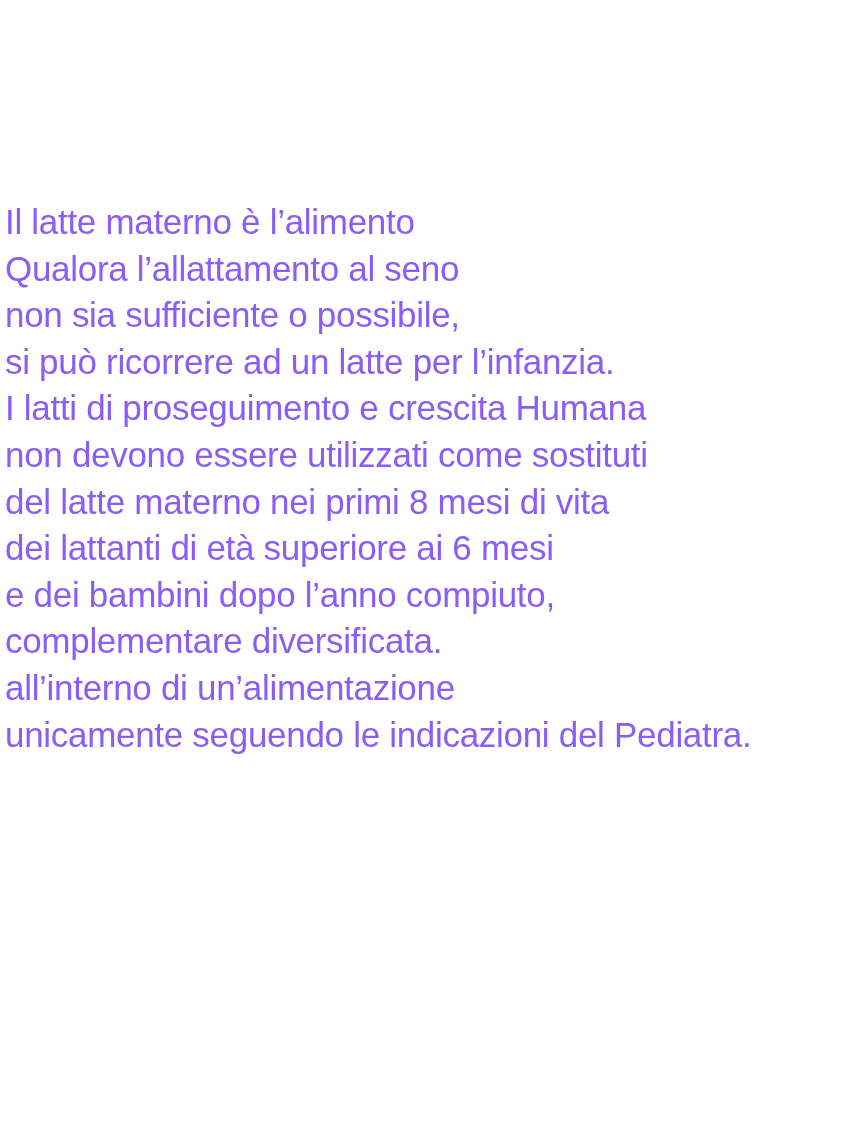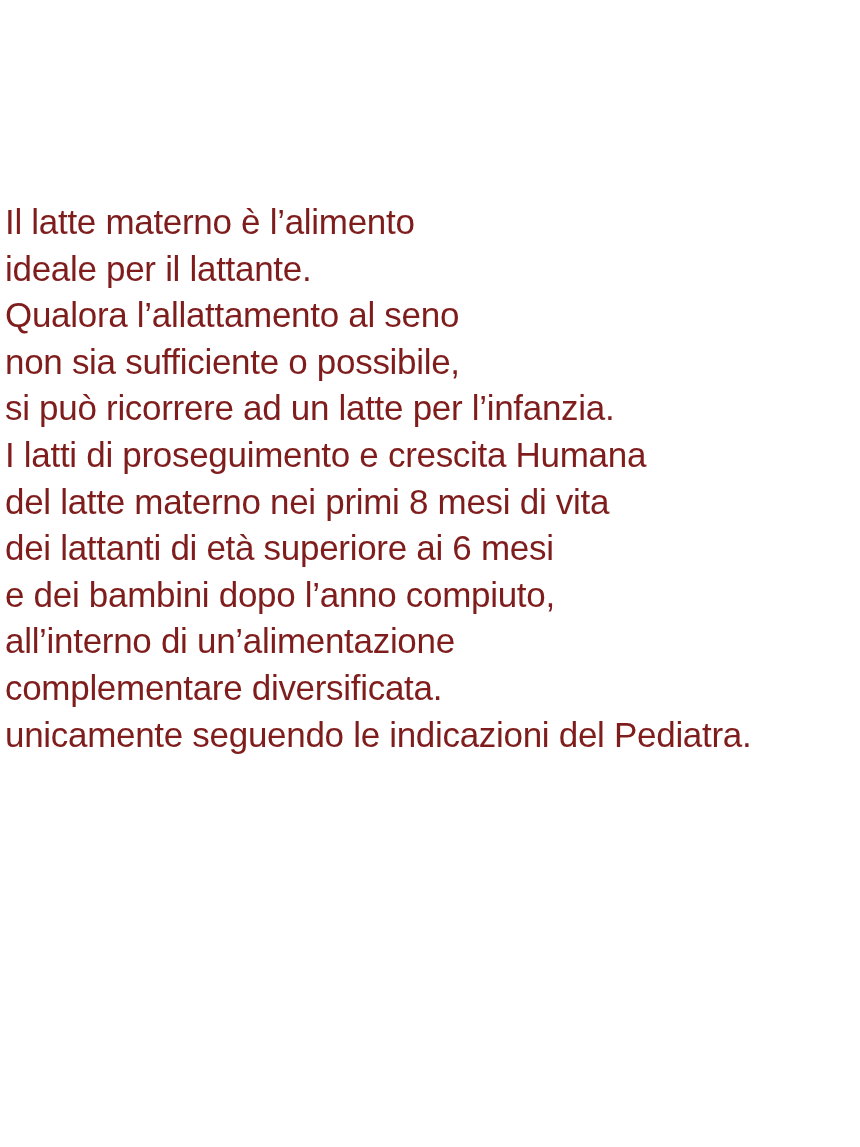--- a/index.html
+++ b/index.html
@@ -18,35 +18,35 @@
     position: absolute;
     left: 5px;
     top: 199px;
     width: 852px;
   }
   .disclaimer-line {
     font-size: 35px;
     line-height: 46.6px;
     letter-spacing: -0.3px;
     font-weight: 400;
-    color: #7f1d1d;
+    color: #8b5cf6;
     white-space: nowrap;
   }
 </style>
 </head>
 <body>
 
 <main>
   <section class="disclaimer-block">
     <div class="disclaimer-line">Il latte materno è l’alimento</div>
-    <div class="disclaimer-line">ideale per il lattante.</div>
     <div class="disclaimer-line">Qualora l’allattamento al seno</div>
     <div class="disclaimer-line">non sia sufficiente o possibile,</div>
     <div class="disclaimer-line">si può ricorrere ad un latte per l’infanzia.</div>
     <div class="disclaimer-line">I latti di proseguimento e crescita Humana</div>
+    <div class="disclaimer-line">non devono essere utilizzati come sostituti</div>
     <div class="disclaimer-line">del latte materno nei primi 8 mesi di vita</div>
     <div class="disclaimer-line">dei lattanti di età superiore ai 6 mesi</div>
     <div class="disclaimer-line">e dei bambini dopo l’anno compiuto,</div>
+    <div class="disclaimer-line">complementare diversificata.</div>
     <div class="disclaimer-line">all’interno di un’alimentazione</div>
-    <div class="disclaimer-line">complementare diversificata.</div>
     <div class="disclaimer-line">unicamente seguendo le indicazioni del Pediatra.</div>
   </section>
 </main>
 
 </body></html>

